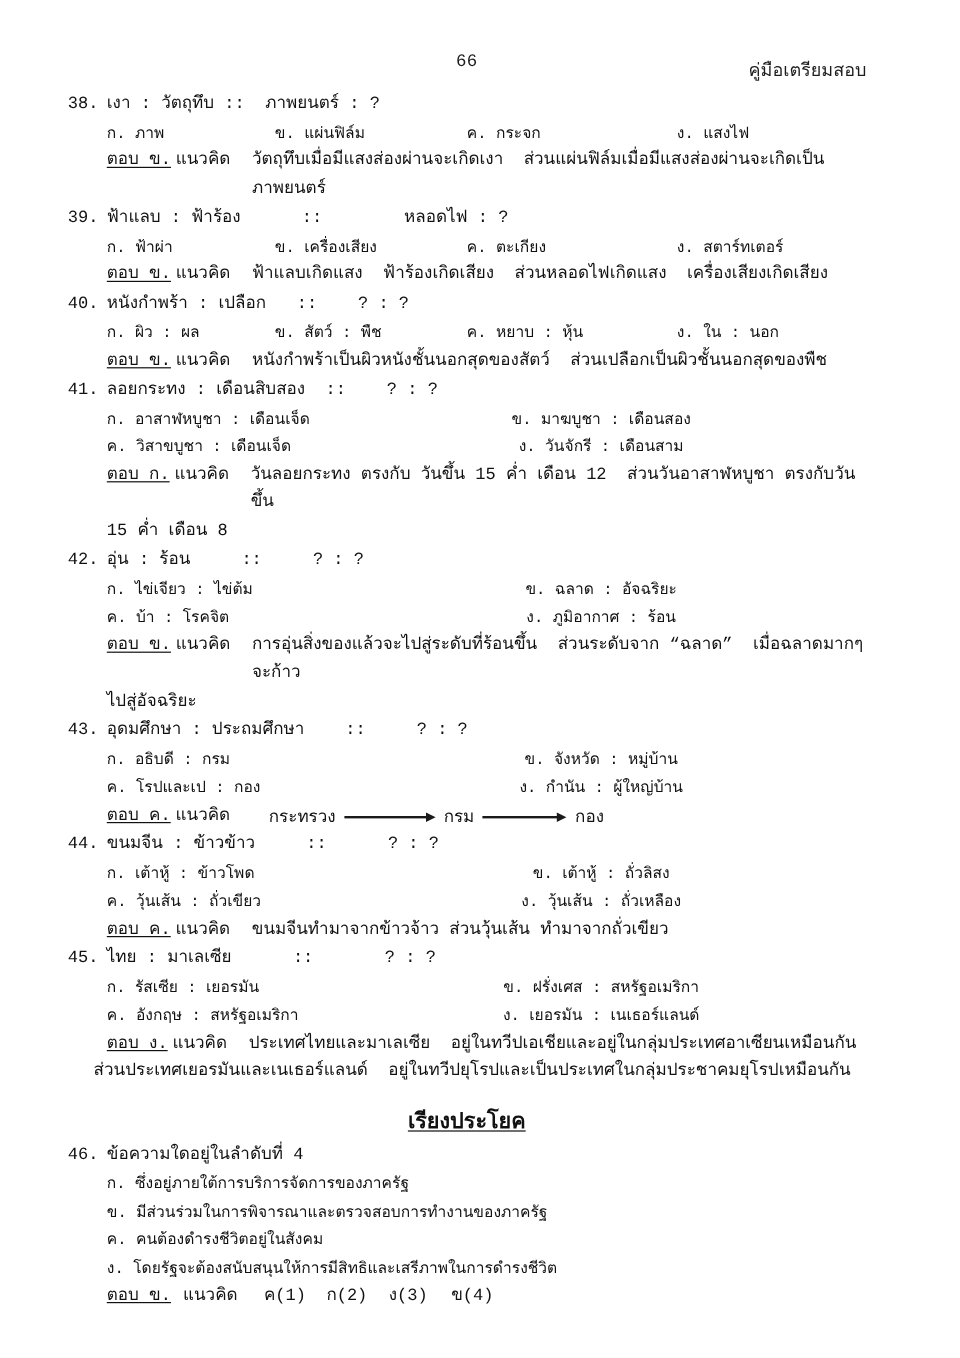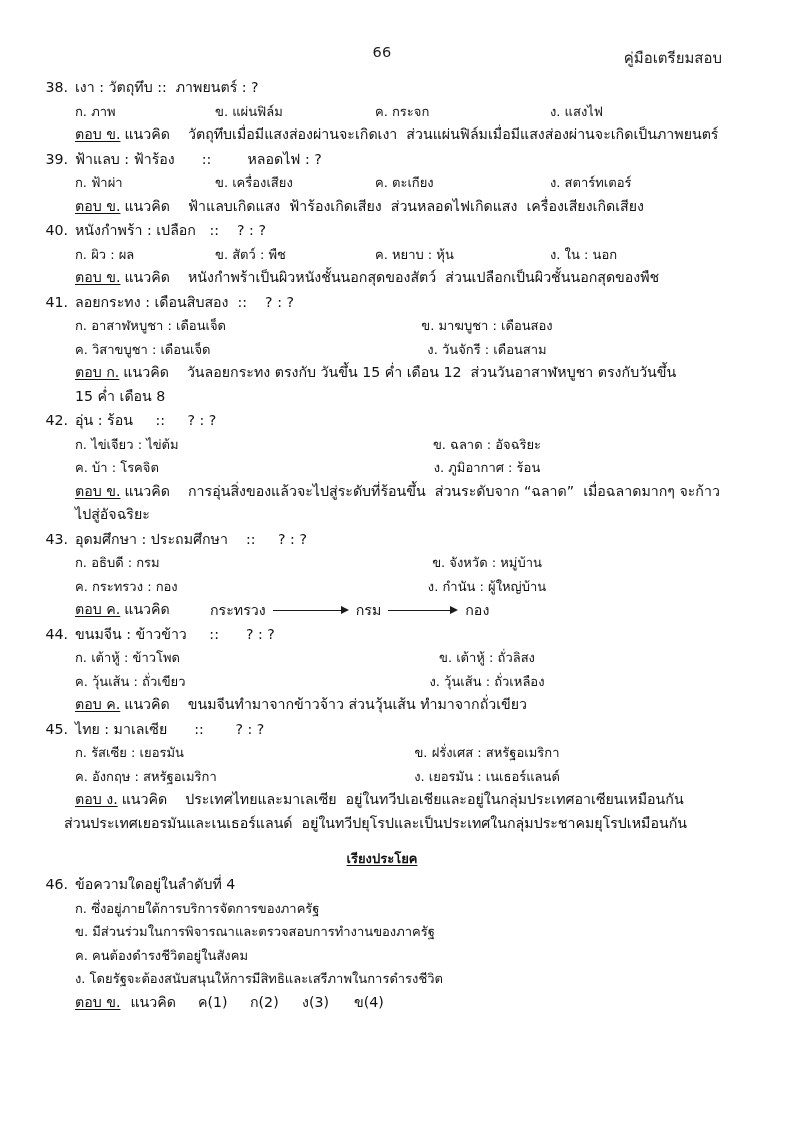--- a/index.html
+++ b/index.html
@@ -14,21 +14,22 @@
     position: relative;
     font-family: "DejaVu Sans", "Liberation Sans", sans-serif;
     color: #111111;
     -webkit-font-smoothing: antialiased;
   }
   .page {
     position: relative;
     width: 800px;
     height: 1132px;
     box-sizing: border-box;
-    padding: 44px 78px 0 42px;
+    padding: 44px 78px 0 56px;
+    font-family: Liberation Mono, monospace;
   }
 
   
   .running-head {
     position: relative;
     height: 26px;
     margin-bottom: 6px;
   }
   .page-number {
     position: absolute;
@@ -163,21 +164,21 @@
     right: 0;
     width: 0; height: 0;
     border-top: 4.4px solid transparent;
     border-bottom: 4.4px solid transparent;
     border-left: 8px solid #1a1a1a;
   }
 
   
   .section-head {
     text-align: center;
-    font-size: 13px;
+    font-size: 18px;
     font-weight: bold;
     margin: 13px 0 4px 0;
   }
   .section-head span {
     text-decoration: underline;
     text-underline-offset: 2px;
   }
 </style>
 </head>
 <body>
@@ -299,21 +300,21 @@
     <div class="q-stem">
       <span class="q-num">43.</span>
       <span class="q-text">อุดมศึกษา : ประถมศึกษา    ::     ? : ?</span>
     </div>
     <div class="opts">
       <div class="opt-row cols2">
         <span class="opt">ก. อธิบดี : กรม</span>
         <span class="opt">ข. จังหวัด : หมู่บ้าน</span>
       </div>
       <div class="opt-row cols2">
-        <span class="opt">ค. กระทรวง : กอง</span>
+        <span class="opt">ค. โรปและเป : กอง</span>
         <span class="opt">ง. กำนัน : ผู้ใหญ่บ้าน</span>
       </div>
     </div>
     <div class="ans-line">
       <span class="ans-tag">ตอบ ค.</span>
       <span class="ans-word">แนวคิด</span>
     </div>
     <div class="diagram">
       <div class="diagram-row">
         <span class="spacer" style="width:135px;"></span>

